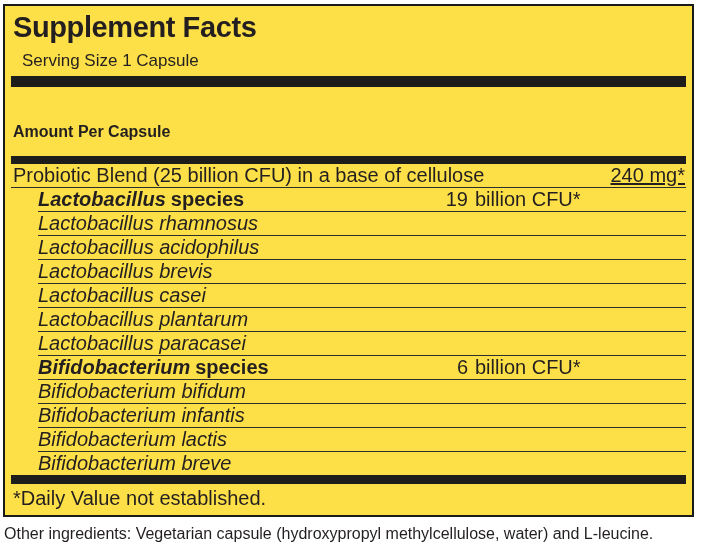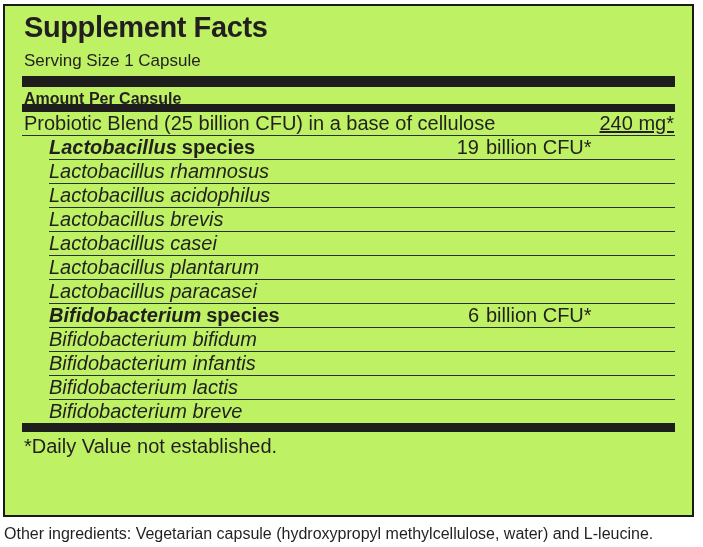--- a/index.html
+++ b/index.html
@@ -16,48 +16,49 @@
     overflow: hidden;
   }
   .panel {
     position: absolute;
     left: 3px;
     top: 4px;
     width: 691px;
     height: 513px;
     box-sizing: border-box;
     border: 2px solid #1a1a18;
-    padding: 0 17px;
-    background: #bef264;
+    padding: 0 6px;
+    background: #fde047;
   }
   .title {
     font-size: 29px;
     font-weight: bold;
     letter-spacing: -0.4px;
     line-height: 34px;
     margin: 4px 0 0 2px;
   }
   .serving {
     font-size: 17px;
     line-height: 21px;
-    margin: 6px 0 0 2px;
+    margin: 6px 0 0 11px;
   }
   .bar {
     background: #1d1d1b;
     width: 100%;
   }
   .bar-1 { height: 11px; margin-top: 5px; }
   .bar-2 { height: 8px; }
   .bar-3 { height: 9px; }
   .amount-header {
     font-size: 16px;
     font-weight: bold;
-    height: 17px;
+    height: 36px;
     line-height: 24px;
     padding-left: 2px;
+    margin-top: 33px;
   }
   .row {
     position: relative;
     height: 23px;
     line-height: 23px;
     font-size: 20px;
     border-bottom: 1px solid #2e2e2c;
     display: flex;
     align-items: center;
     padding-left: 2px;

